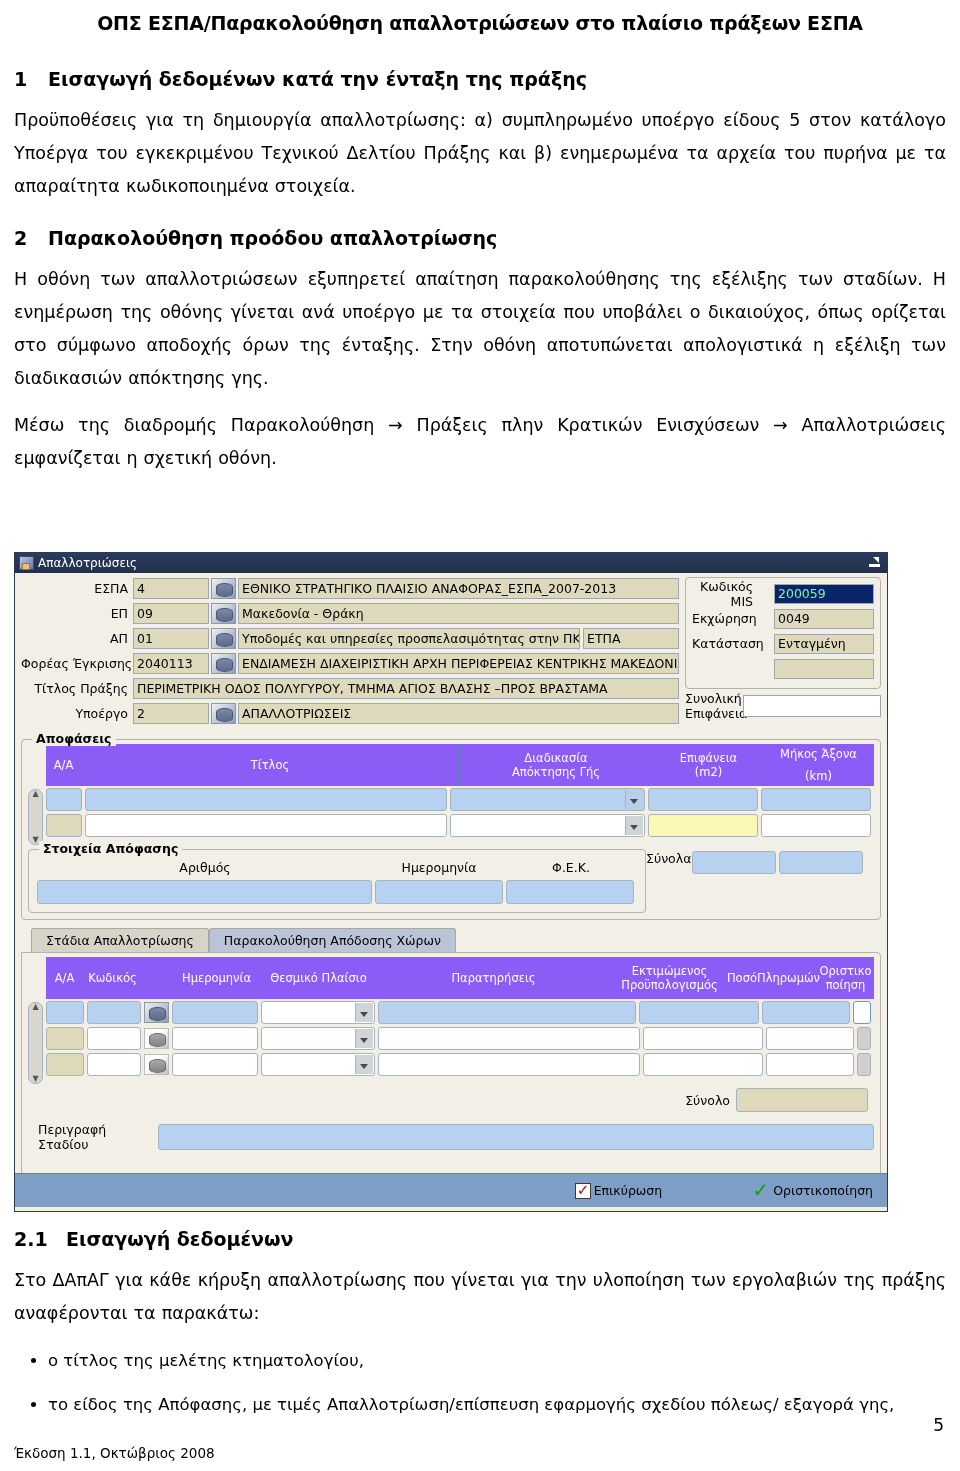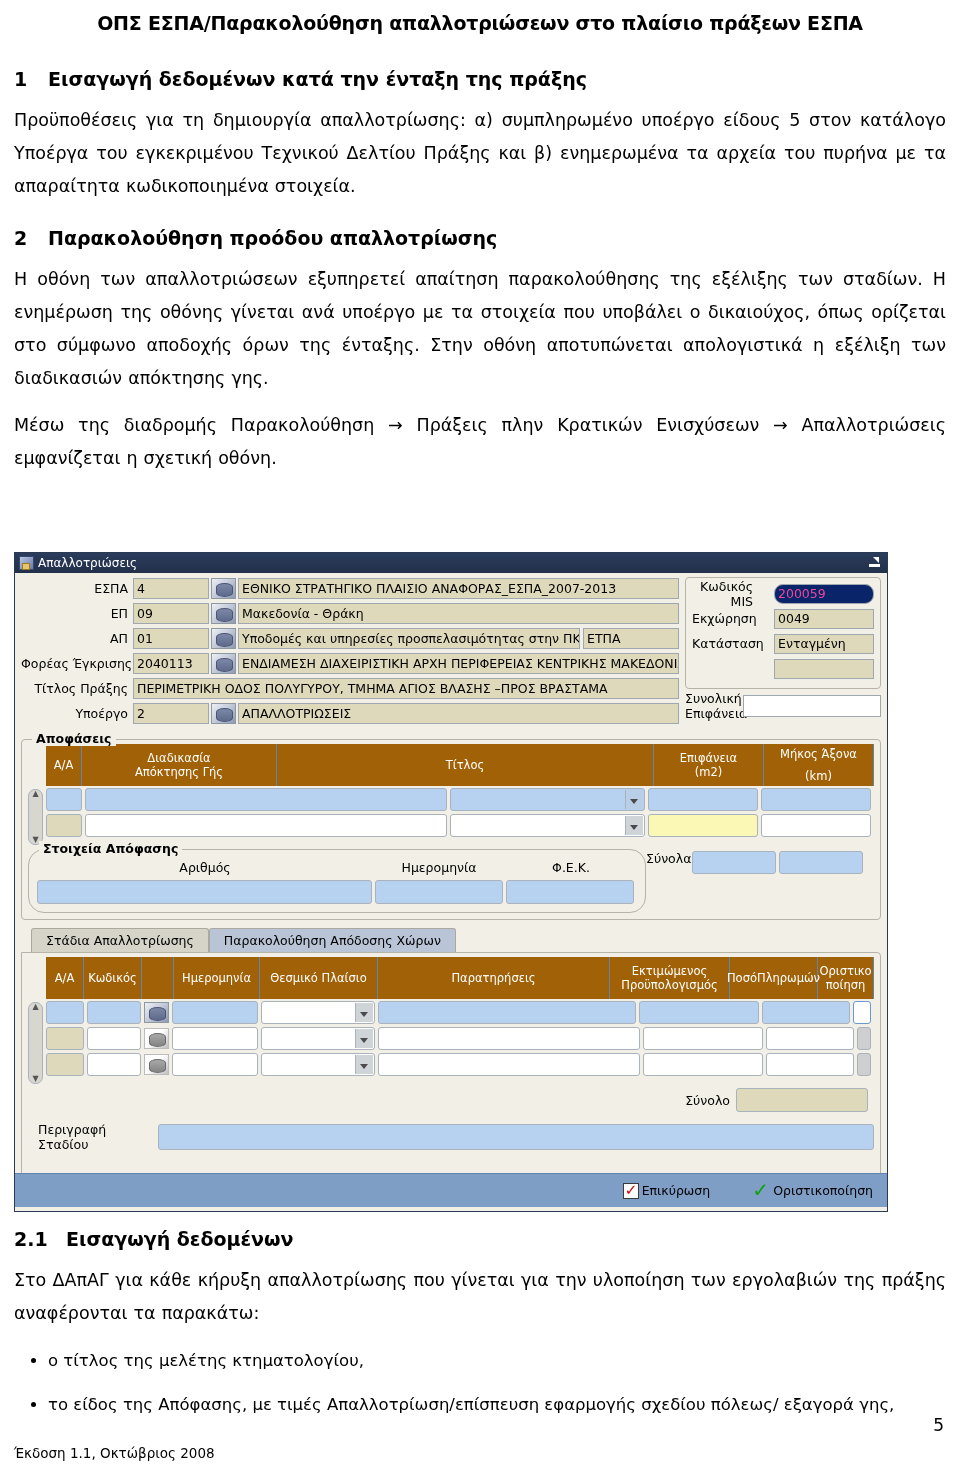--- a/index.html
+++ b/index.html
@@ -169,21 +169,21 @@
     padding: 5px 6px;
     background: #f1efe6;
   }
   .irow { display: flex; align-items: center; height: 21px; margin-bottom: 4px; }
   .ilabel { font-size: 12.5px; text-align: right; width: 82px; flex: none; padding-right: 21px; }
   .ival {
     flex: 1; height: 20px;
     background: #ded9ba; border: 1px solid #9fa8ae;
     font-size: 12.5px; padding: 0 3px; line-height: 18px;
   }
-  .ival.sel { background: #0a246a; color: #ec4899; border-radius: 9px; }
+  .ival.sel { background: #0a246a; color: #86efac; }
   .ival.blank { background: #ded9ba; }
   .tot-row { display: flex; align-items: center; margin-top: 2px; }
   .tot-lab {
     font-size: 12.5px; width: 58px; flex: none; line-height: 15px;
   }
   .tot-in {
     flex: 1; height: 22px; background:#ffffff; border:1px solid #9fa8ae;
   }
 
   
@@ -201,21 +201,21 @@
     background: #f1efe6;
     padding: 0 4px;
     font-size: 12.5px;
     font-weight: bold;
   }
 
   
   .gtab { width: 100%; }
   .ghead {
     display: flex;
-    background: #a16207;
+    background: #8b5cf6;
     color: #ffffff;
     font-size: 11.5px;
     height: 42px;
   }
   .gh {
     display: flex; align-items: center; justify-content: center;
     text-align: center; line-height: 14px;
     border-right: 1px solid #5f84b1;
     padding: 0 2px;
   }
@@ -250,21 +250,21 @@
     border-radius: 7px;
     display: flex; flex-direction: column; justify-content: space-between;
     align-items: center;
     cursor: pointer;
   }
   .vsb .ar { font-size: 8px; line-height: 8px; color:#555; }
 
   
   .inner-wrap { display: flex; align-items: flex-start; margin-top: 4px; }
   .inner-fs {
-    border: 1px solid #b4b4a8; border-radius: 16px;
+    border: 1px solid #b4b4a8; border-radius: 4px;
     position: relative; padding: 10px 8px 8px 8px;
     flex: 1; min-width: 0; background:#f1efe6;
   }
   .inner-leg {
     position: absolute; top:-9px; left:10px; background:#f1efe6;
     padding: 0 4px; font-size: 12.5px; font-weight: bold;
   }
   .ifl { display:flex; font-size:12.5px; }
   .ifl div { text-align:center; }
 
@@ -280,21 +280,21 @@
 
   
   .botbar {
     position: absolute; left: 0; right: 0; bottom: 4px;
     height: 34px;
     background: #7e9ec6;
     border-top: 1px solid #5f84b1;
     display: flex; align-items: center; justify-content: flex-end;
     padding-right: 14px; gap: 42px;
   }
-  .botbtn { display: flex; align-items: center; gap: 3px; font-size: 12.5px; cursor: pointer; }
+  .botbtn { display: flex; align-items: center; gap: 3px; font-size: 12.5px; cursor: pointer; margin-left: 48px; }
   .ico-valid {
     width: 16px; height: 16px; background: #ffffff; border: 1px solid #3b3b3b;
     position: relative; flex: none;
   }
   .ico-valid:after {
     content:"✓"; position:absolute; left:1px; top:-3px; font-size:15px; color:#cc0000;
   }
   .ico-final { width: 18px; height: 16px; position: relative; flex:none; }
   .ico-final:after {
     content:"✓"; position:absolute; left:0; top:-5px; font-size:20px; color:#13a013; font-weight:bold;
@@ -416,26 +416,26 @@
     </div>
 
     <div class="grp" style="margin-top:12px;">
       <span class="grp-leg">Αποφάσεις</span>
 
       <div class="gtab">
         <div class="ghead" style="margin-left:18px;">
           <div class="gh" style="width:36px;">
             <span>Α/Α</span>
           </div>
+          <div class="gh" style="flex:1;">
+            <span>Τίτλος</span>
+          </div>
           <div class="gh" style="width:195px;flex-direction:column;">
             <span>Διαδικασία</span>
             <span>Απόκτησης Γής</span>
-          </div>
-          <div class="gh" style="flex:1;">
-            <span>Τίτλος</span>
           </div>
           <div class="gh" style="width:110px;flex-direction:column;">
             <span>Επιφάνεια</span>
             <span>(m2)</span>
           </div>
           <div class="gh" style="width:110px;flex-direction:column;gap:8px;">
             <span>Μήκος Άξονα</span>
             <span>(km)</span>
           </div>
         </div>

